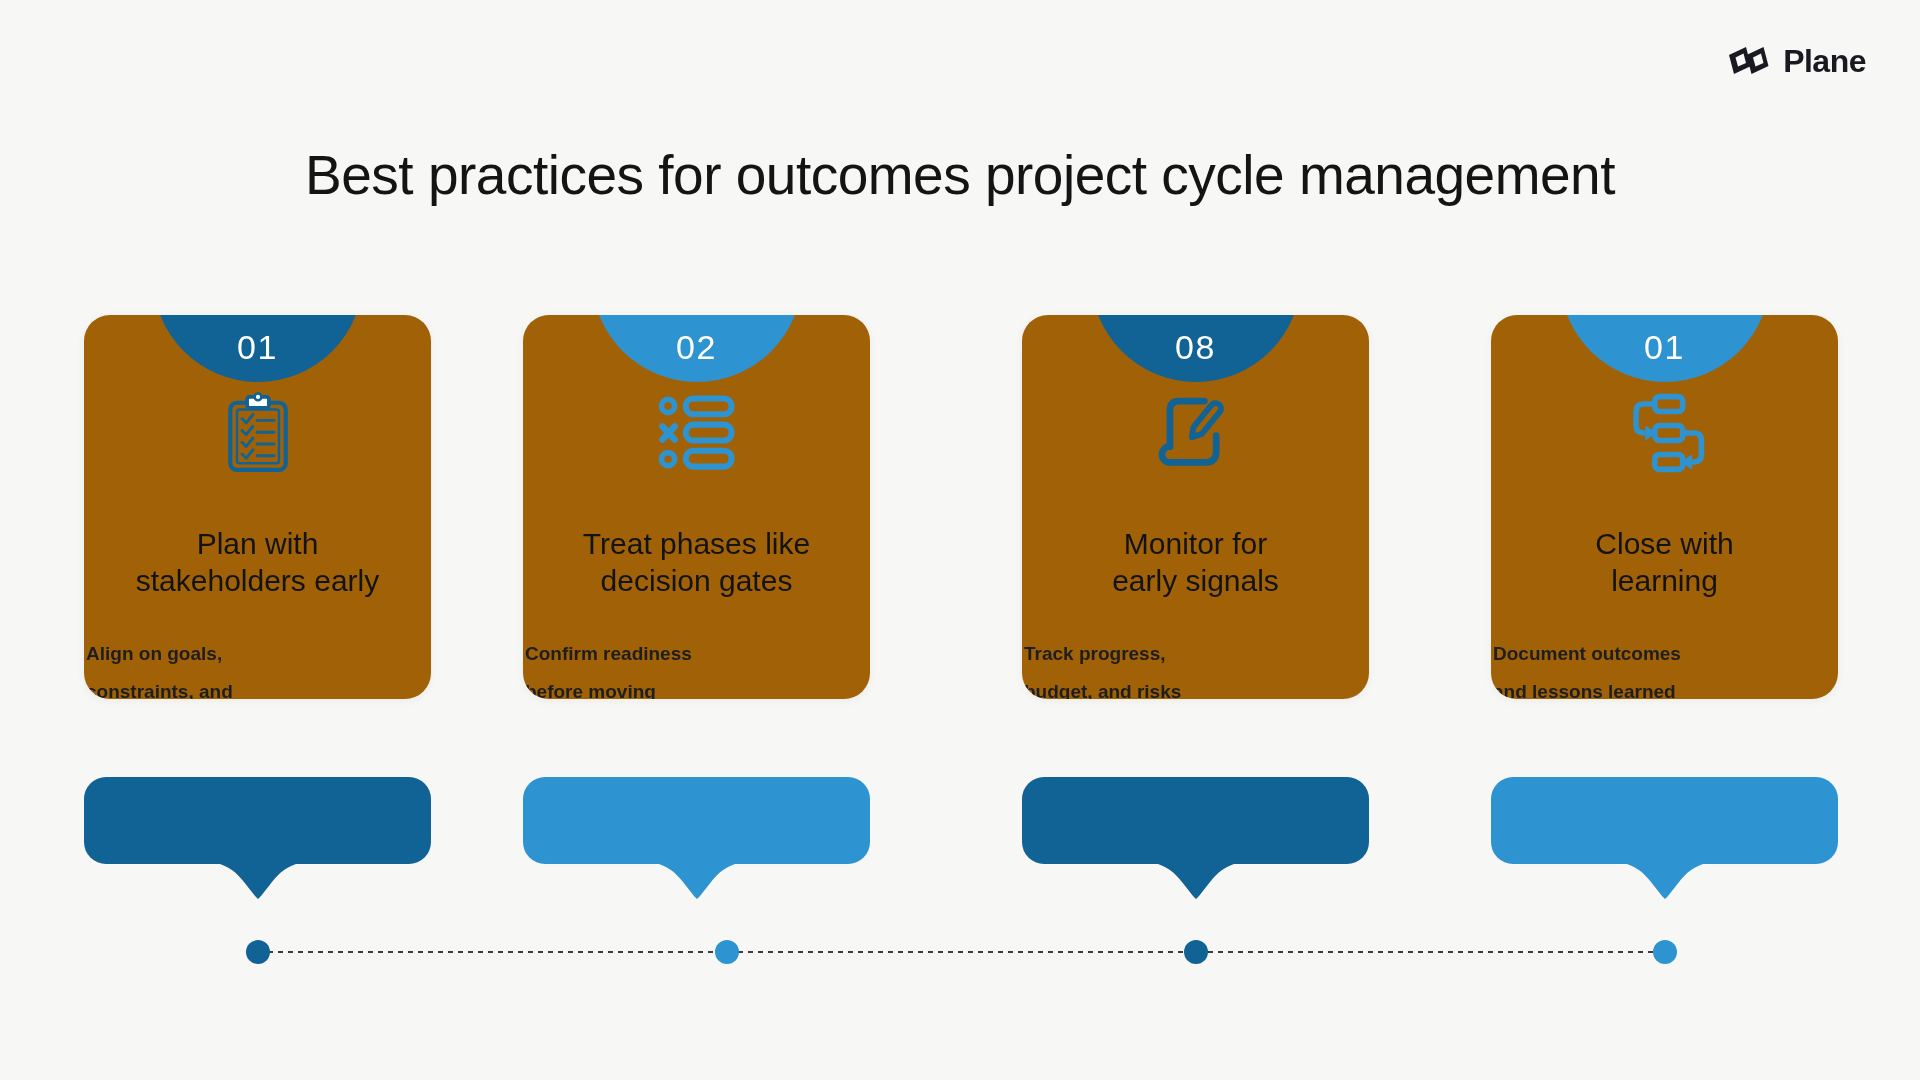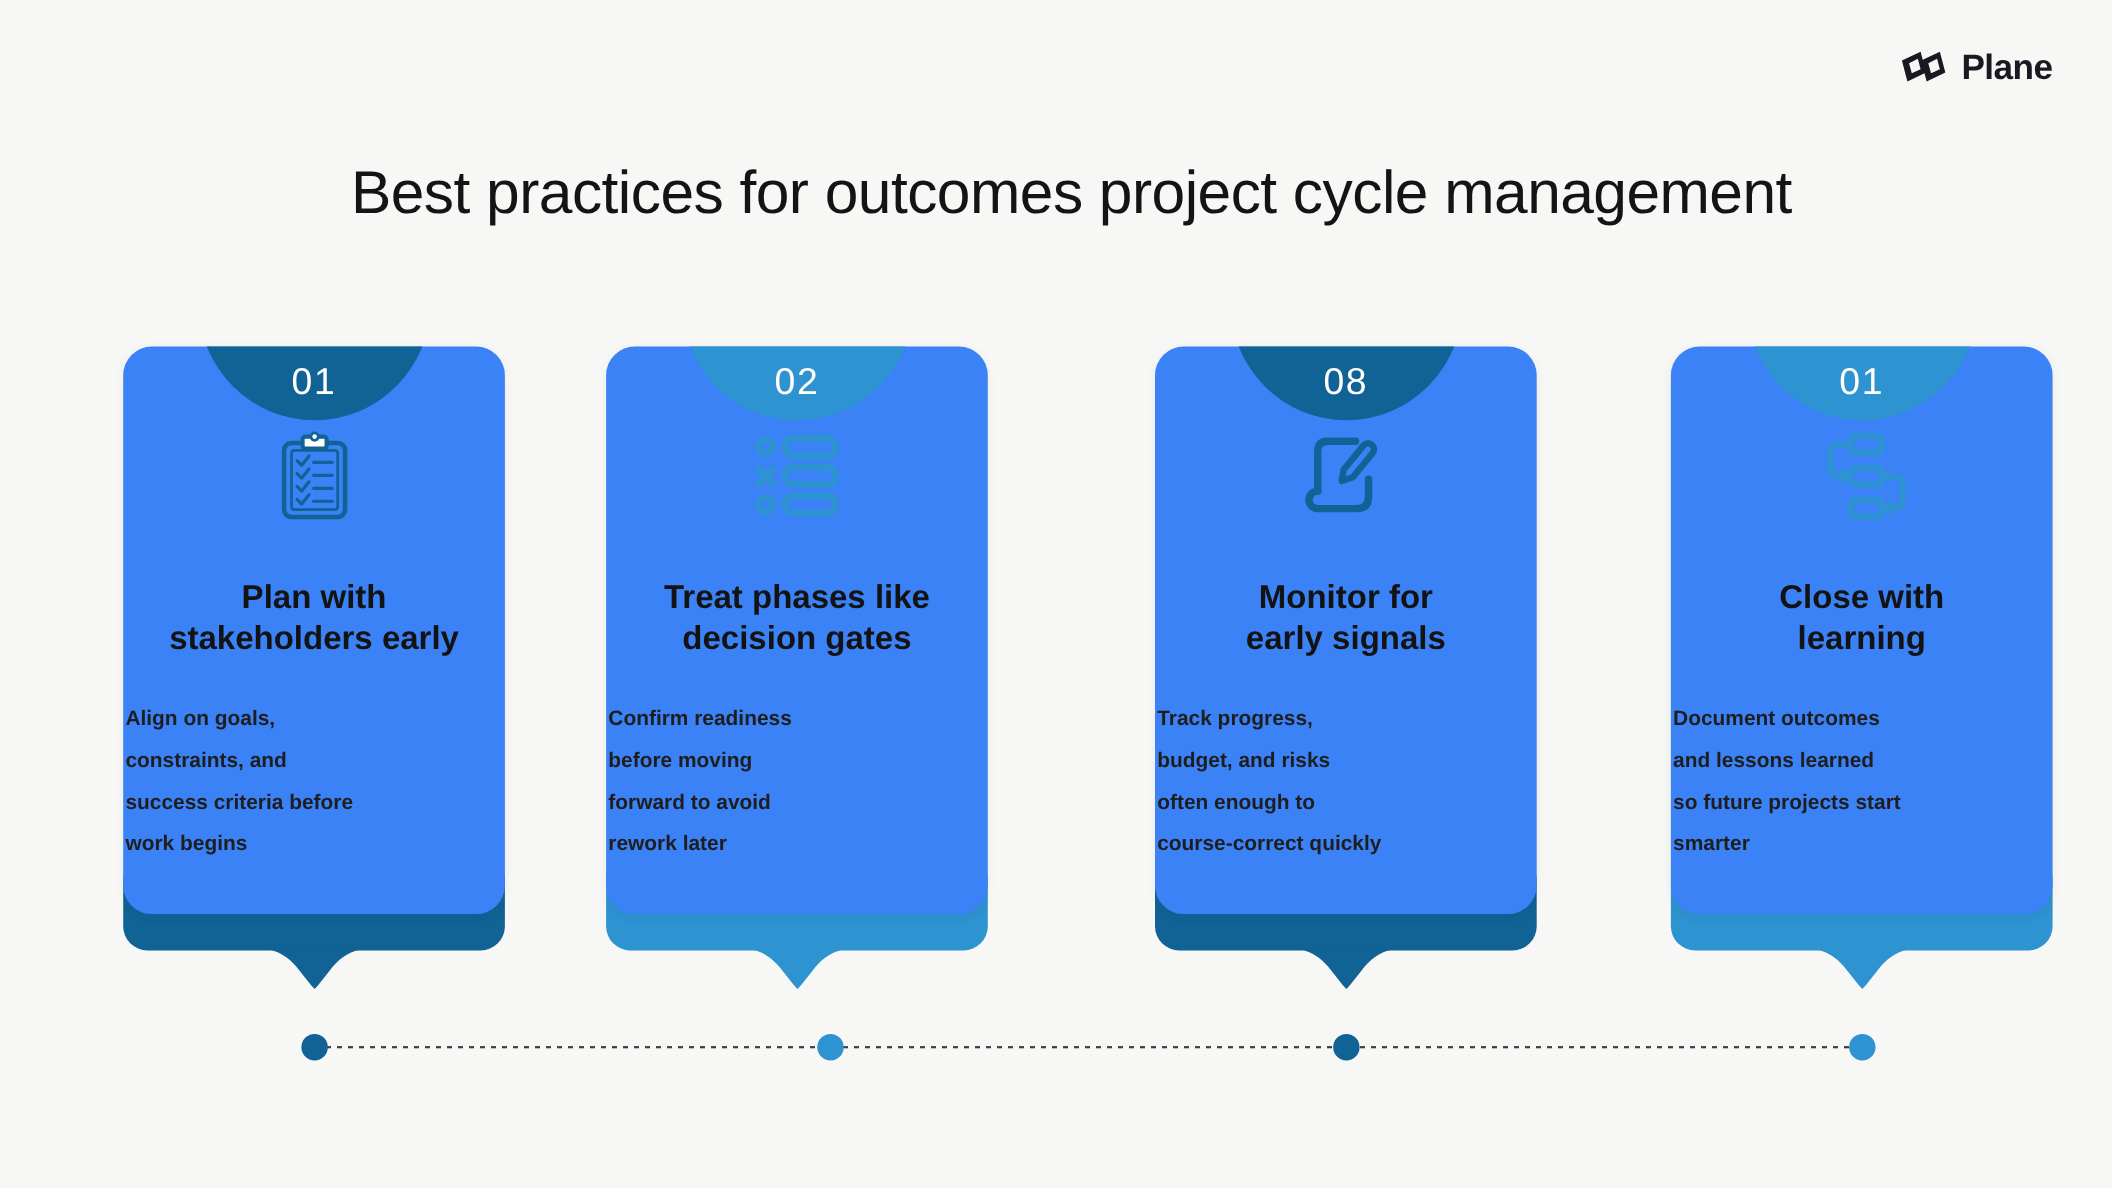--- a/index.html
+++ b/index.html
@@ -1,21 +1,21 @@
 <!DOCTYPE html>
 <html><head>
 <meta charset="utf-8">
 <style>
   html,body{margin:0;padding:0;}
   body{
     width:1920px;height:1080px;position:relative;overflow:hidden;
     background:#f7f7f5;
     font-family:"Liberation Sans",sans-serif;
   }
-  .stage{position:absolute;inset:0;margin-left:28px;}
+  .stage{position:absolute;inset:0;}
 
   
   .logo{position:absolute;top:42px;right:54px;display:flex;align-items:center;gap:10px;}
   .logo svg{display:block;}
   .logo-text{font-size:32px;font-weight:700;color:#191922;letter-spacing:-0.5px;}
 
   .page-title{
     position:absolute;top:143px;left:0;right:0;text-align:center;
     font-size:55px;font-weight:500;color:#141414;letter-spacing:-0.5px;
   }
@@ -29,40 +29,40 @@
 
   .footer-bar{
     position:absolute;left:0;top:462px;width:347px;height:87px;
     border-radius:22px;z-index:0;
   }
   .tail{
     position:absolute;left:50%;transform:translateX(-50%);
     top:548px;width:84px;height:38px;z-index:0;
   }
   .panel{
-    position:absolute;left:0;top:0;width:347px;height:516px;
-    background:#3b82f6;border-radius:26px;overflow:hidden;z-index:1;
+    position:absolute;left:0;top:0;width:347px;height:384px;
+    background:#a16207;border-radius:26px;overflow:hidden;z-index:1;
     box-shadow:0 2px 10px rgba(25,45,65,0.05);
   }
   .badge{
     position:absolute;top:-143px;left:50%;transform:translateX(-50%);
     width:210px;height:210px;border-radius:50%;
   }
   .num{
     position:absolute;top:13px;left:0;right:0;text-align:center;
     color:#ffffff;font-size:34px;font-weight:500;letter-spacing:1.5px;
   }
   .icon{
     position:absolute;top:76px;left:50%;transform:translateX(-50%);
     width:84px;height:84px;display:flex;align-items:center;justify-content:center;
   }
   .icon svg{display:block;width:100%;height:100%;}
   .card-title{
     position:absolute;top:210px;left:6px;right:6px;text-align:center;
-    font-size:30px;line-height:37px;font-weight:700;color:#131313;white-space:pre-line;
+    font-size:30px;line-height:37px;font-weight:400;color:#131313;white-space:pre-line;
   }
   .card-desc{
     position:absolute;top:320px;left:2px;right:2px;
     font-size:19px;line-height:38px;font-weight:700;color:#1e1e1e;white-space:pre-line;
   }
 
   
   .tone-dark  .badge,.tone-dark  .footer-bar{background:#116295;}
   .tone-light .badge,.tone-light .footer-bar{background:#2e93d1;}
   .tone-dark  .icon,.tone-dark  .tail{color:#116295;}

